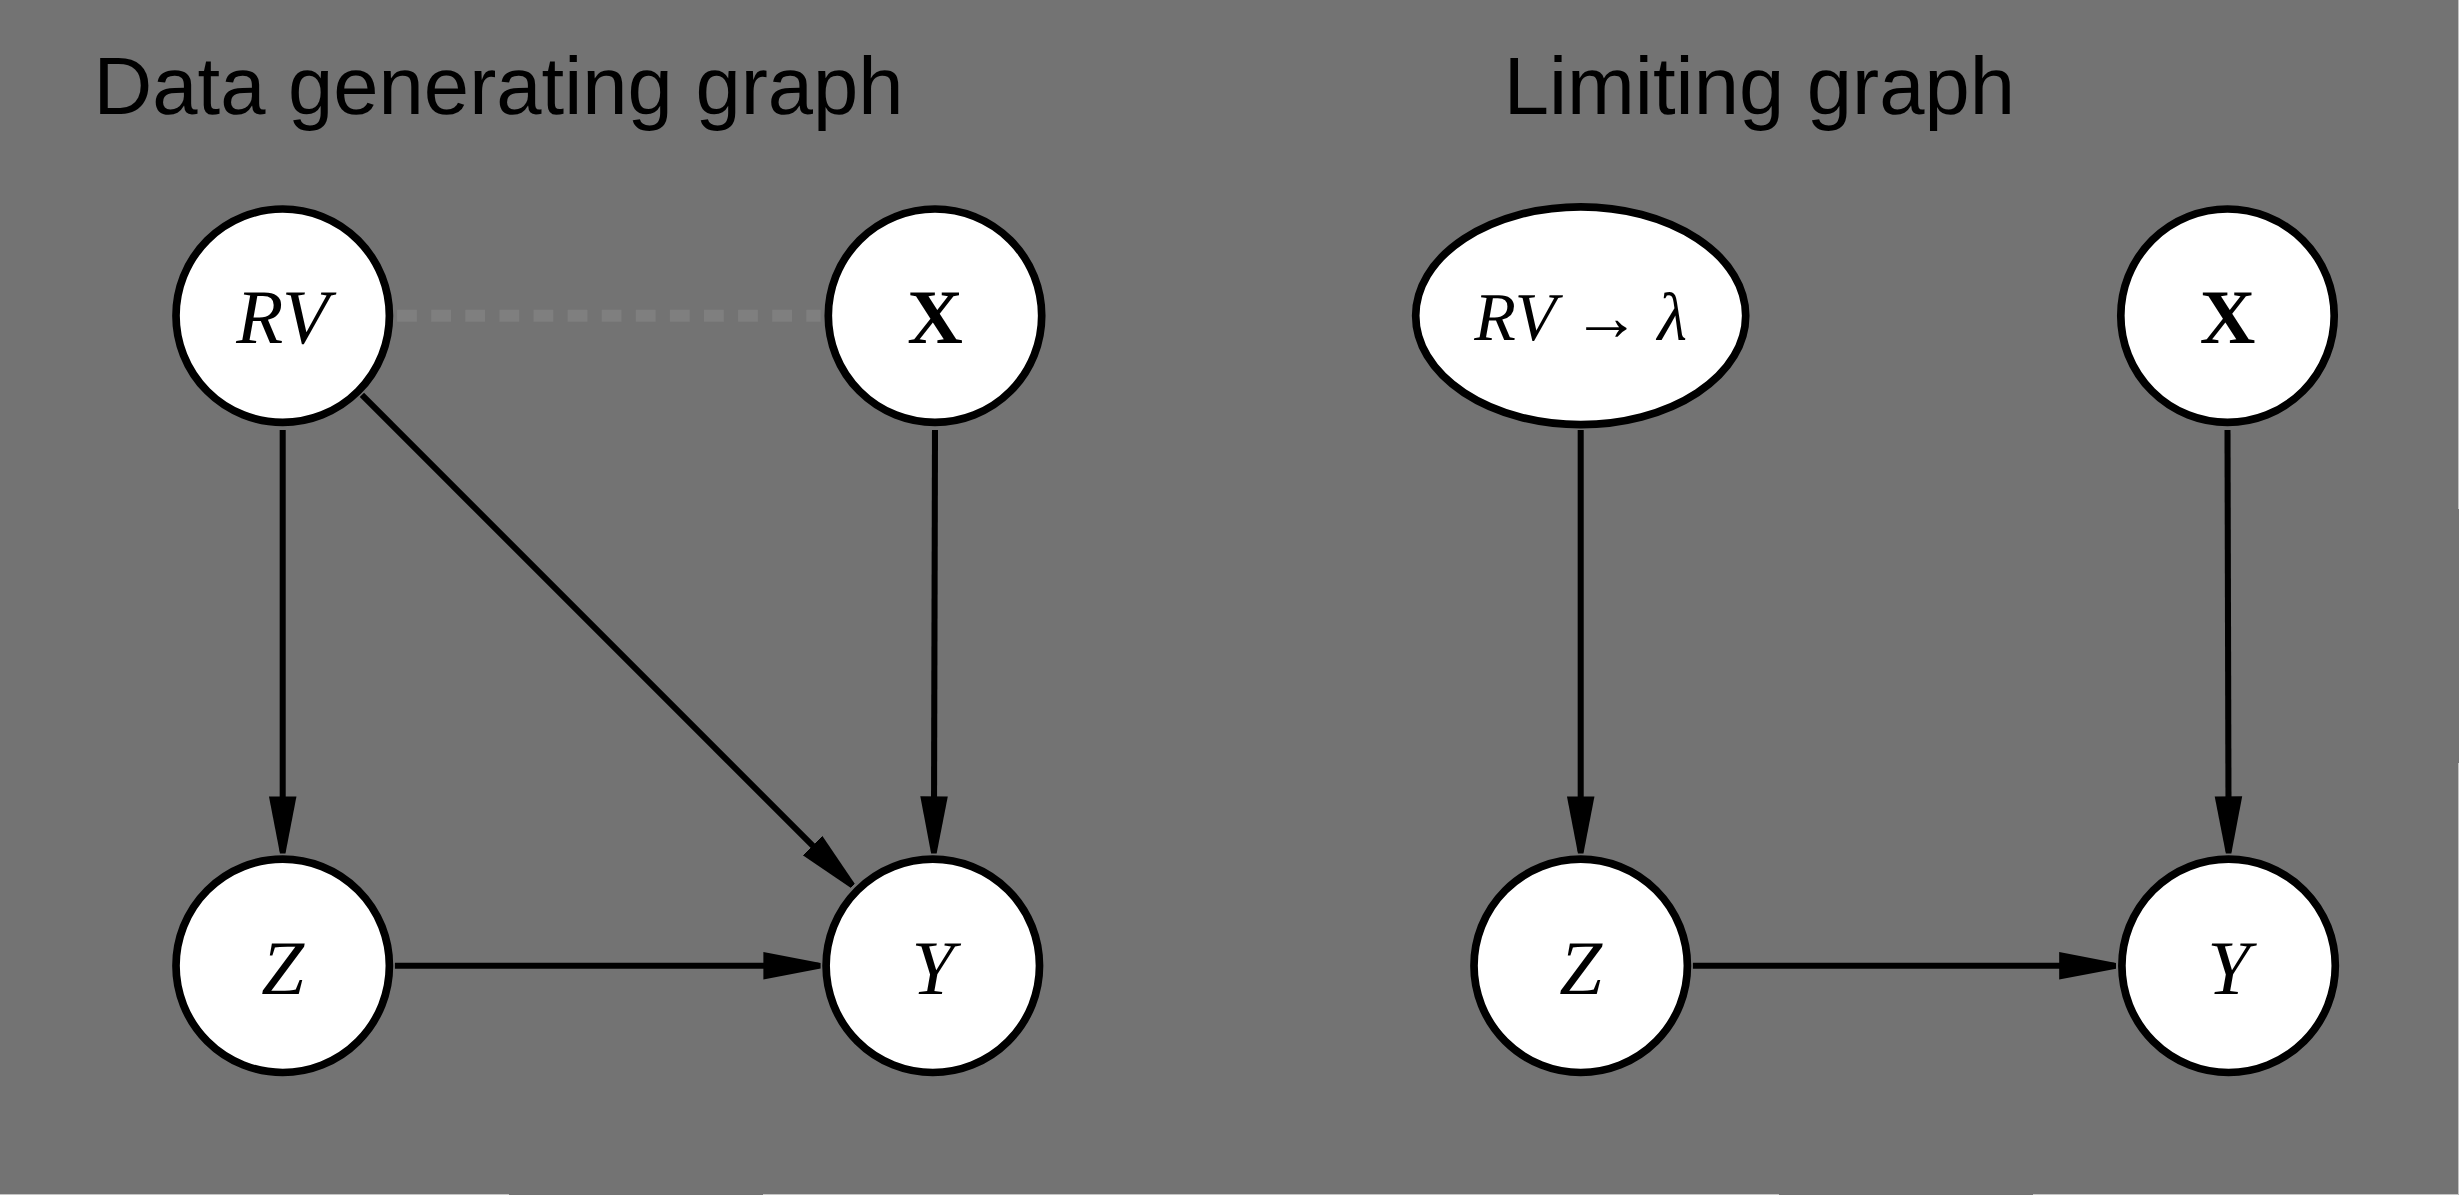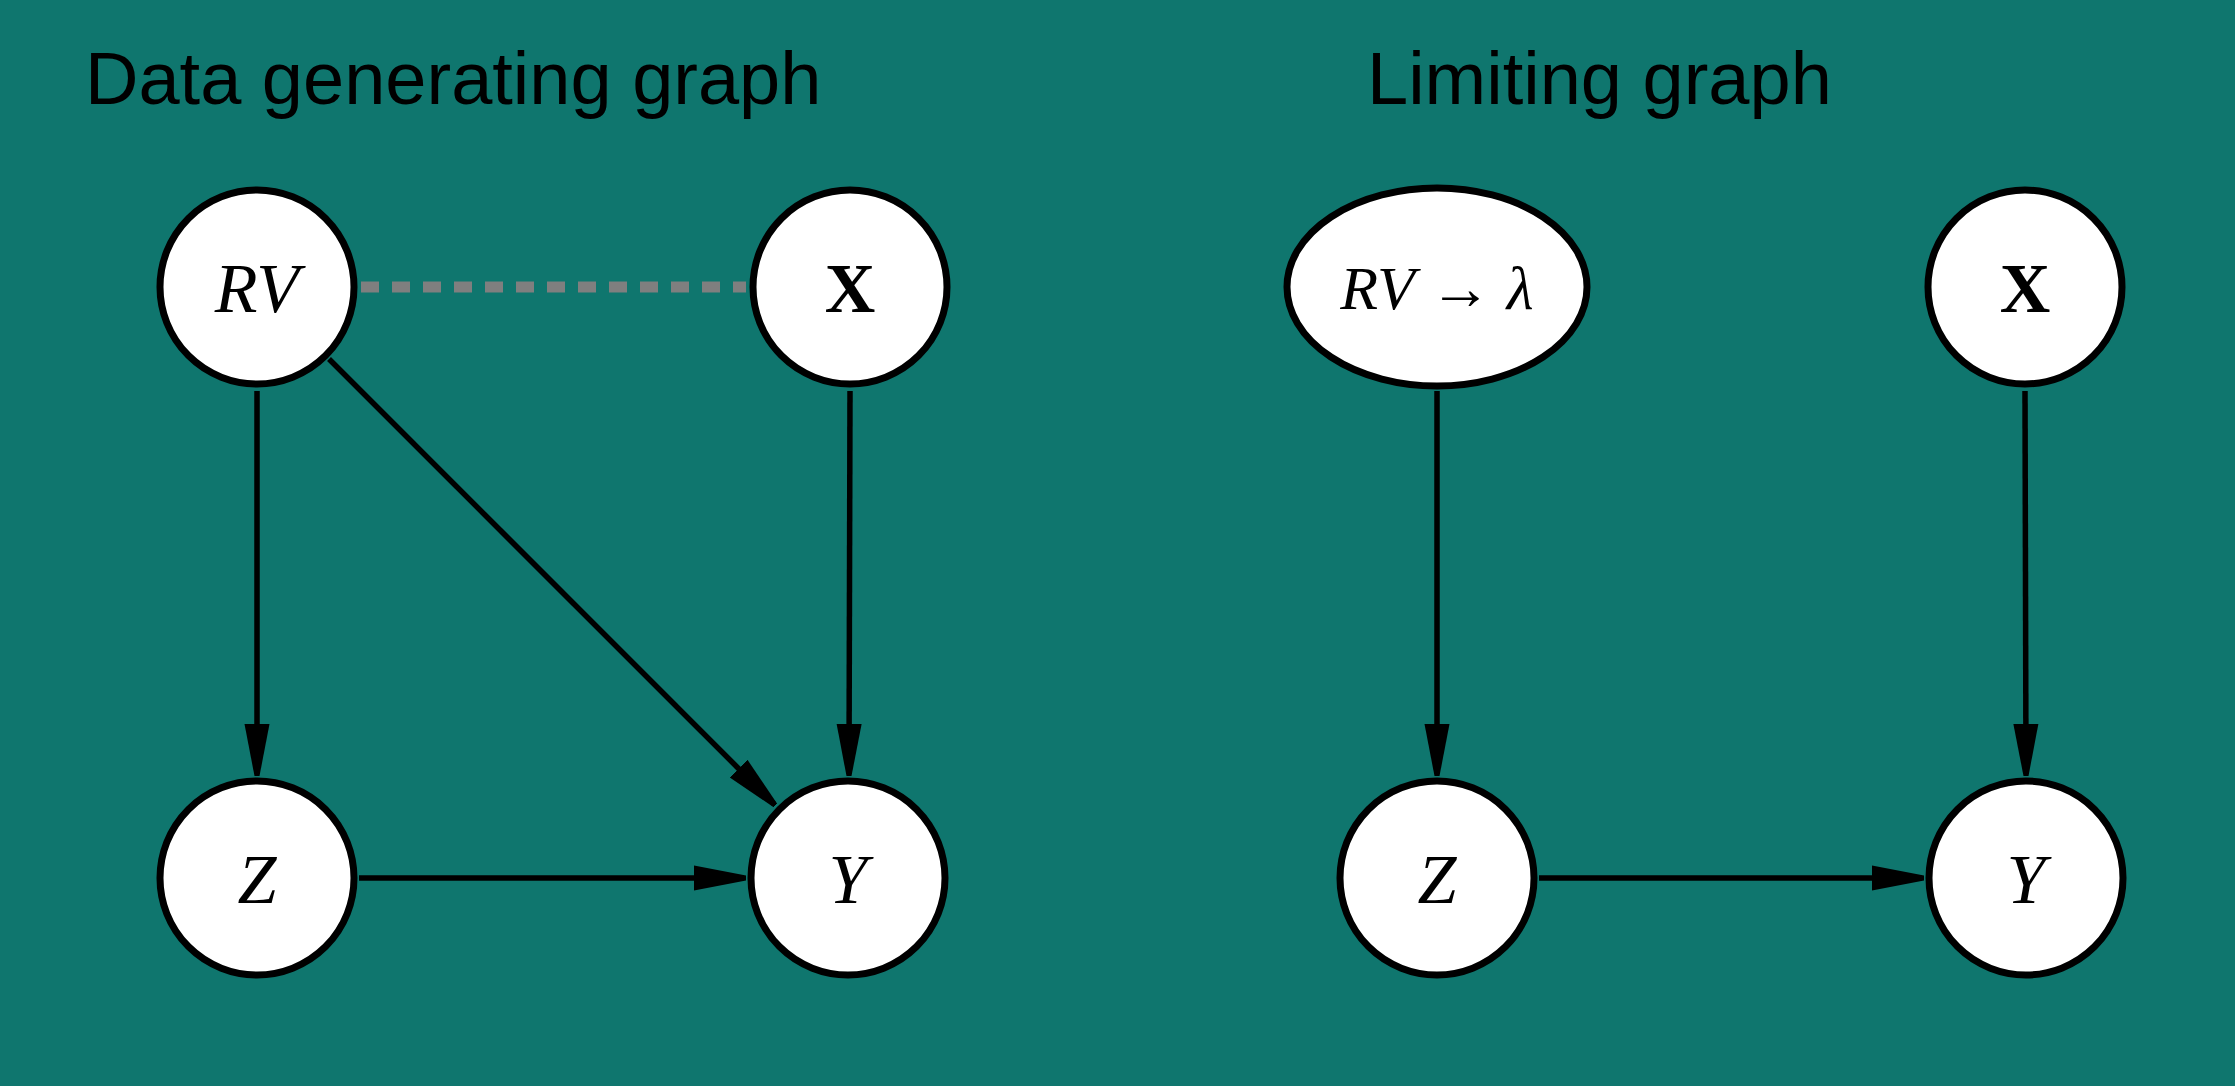--- a/index.html
+++ b/index.html
@@ -4,21 +4,21 @@
 <style>
   html, body {
     margin: 0;
     padding: 0;
     background: #ffffff;
   }
   .canvas-wrap {
     width: 2235px;
     height: 1086px;
     position: relative;
-    background: #0f766e;
+    background: #737373;
     overflow: hidden;
   }
   svg { display: block; }
 
   .graph-title {
     font-family: "Liberation Sans", "DejaVu Sans", sans-serif;
     font-size: 74px;
     fill: #000000;
   }
   .node-shape {

